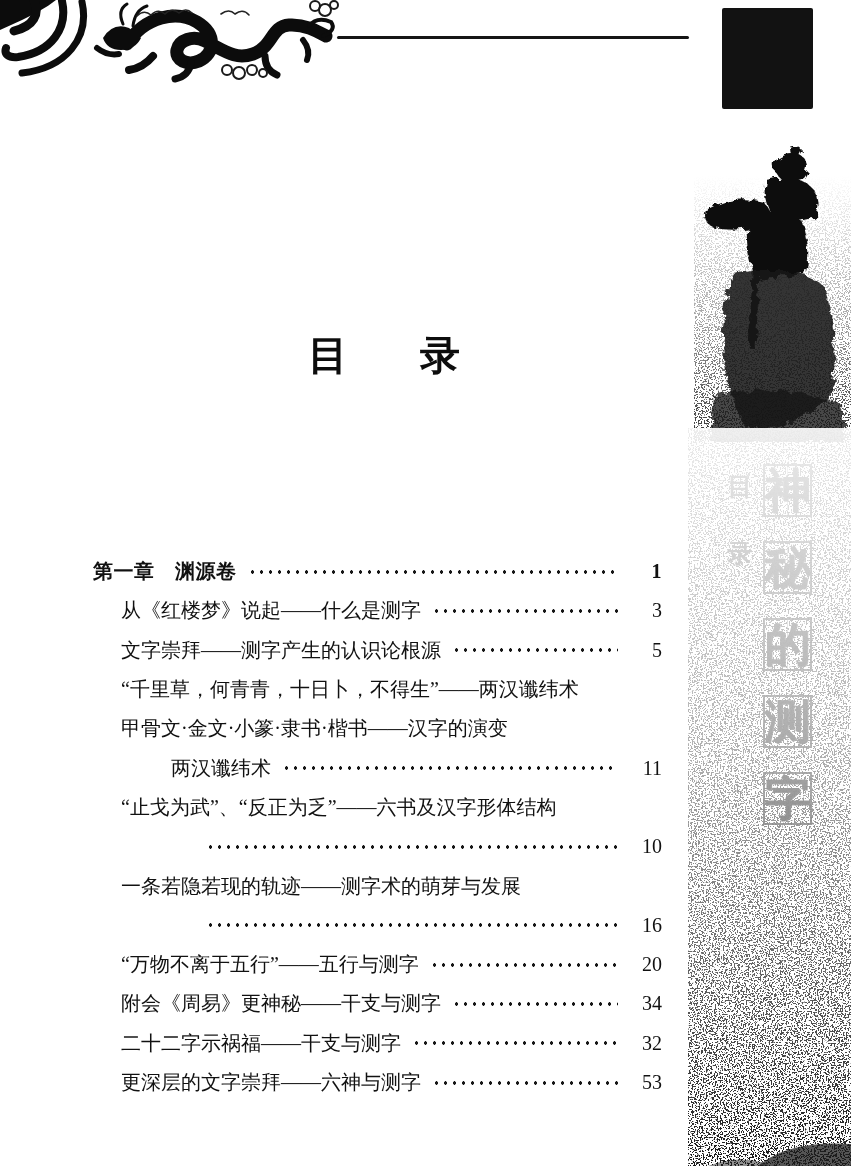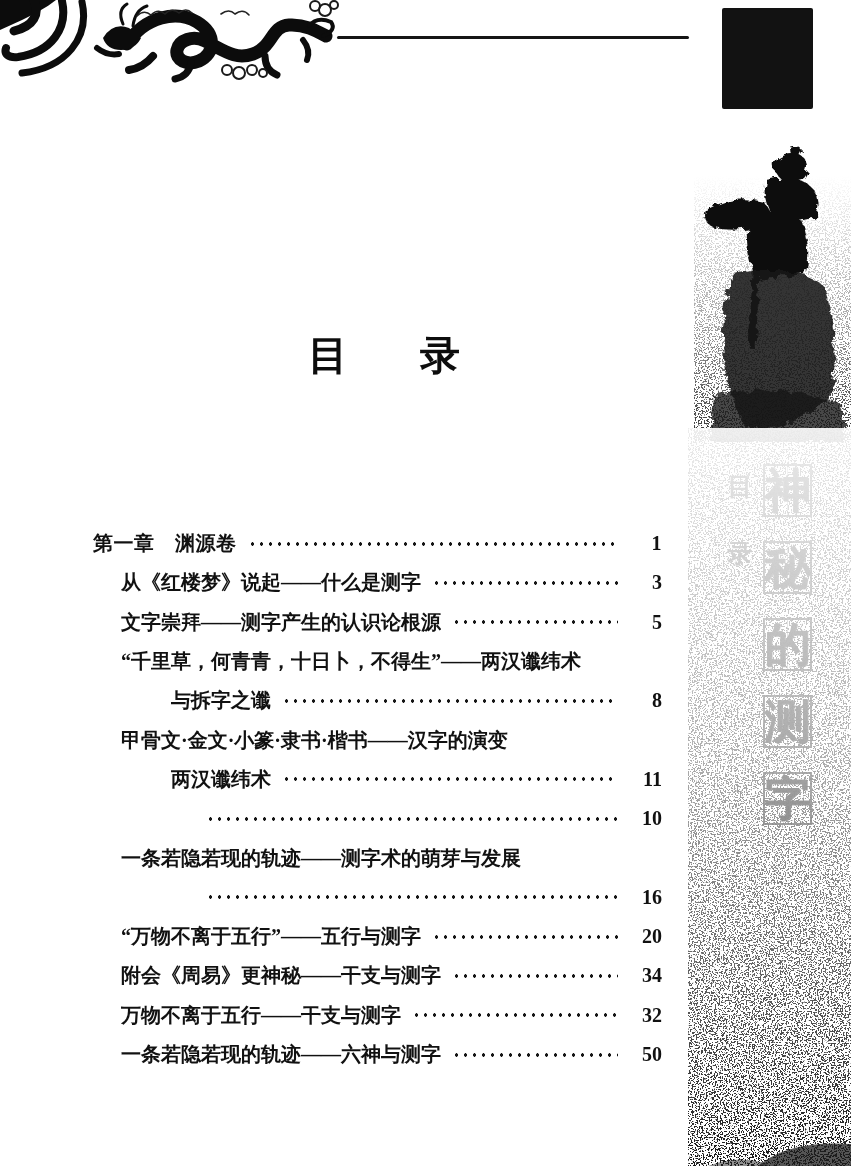--- a/index.html
+++ b/index.html
@@ -24,26 +24,26 @@
   .noise-overlay { position:absolute; left:688px; top:428px; pointer-events:none; }
   
   .page-title {
     position:absolute; left:308px; top:328px; width:152px;
     display:flex; justify-content:space-between;
     font-size:40px; font-weight:bold; color:#0d0d0d;
     font-family:"Liberation Serif", serif;
   }
   
   .toc {
-    position:absolute; left:93px; top:524px; width:569px;
+    position:absolute; left:93px; top:552px; width:569px;
     display:flex; flex-direction:column;
   }
   .toc-row {
     height:39.3px; display:flex; align-items:center;
-    font-size:20px; white-space:nowrap;font-weight:bold;
+    font-size:20px; white-space:nowrap;
   }
   .toc-row.chapter {
     font-family:"DejaVu Sans", sans-serif; font-weight:bold;
     font-size:20px; letter-spacing:0.5px;
   }
   .toc-row.indent-1 { padding-left:28px; }
   .toc-row.indent-2 { padding-left:78px; }
   .toc-row.indent-3 { padding-left:102px; }
   .toc-text { flex:0 0 auto; overflow:hidden; }
   .leader {
@@ -166,34 +166,33 @@
     </div>
       <div class="toc-row item indent-1">
       <span class="toc-text">文字崇拜——测字产生的认识论根源</span>
       <span class="leader"></span>
       <span class="toc-page">5</span>
     </div>
       <div class="toc-row item indent-1">
       <span class="toc-text">“千里草，何青青，十日卜，不得生”——两汉谶纬术</span>
 
     </div>
-      <div class="toc-row item indent-2">
-      <span class="toc-text">与拆字之谶</span>
-      <span class="leader"></span>
-      <span class="toc-page">8</span>
-    </div>
       <div class="toc-row item indent-1">
       <span class="toc-text">甲骨文·金文·小篆·隶书·楷书——汉字的演变</span>
 
     </div>
       <div class="toc-row item indent-2">
       <span class="toc-text">两汉谶纬术</span>
       <span class="leader"></span>
       <span class="toc-page">11</span>
     </div>
+      <div class="toc-row item indent-1">
+      <span class="toc-text">“止戈为武”、“反正为乏”——六书及汉字形体结构</span>
+
+    </div>
       <div class="toc-row item indent-3">
       <span class="toc-text"></span>
       <span class="leader"></span>
       <span class="toc-page">10</span>
     </div>
       <div class="toc-row item indent-1">
       <span class="toc-text">一条若隐若现的轨迹——测字术的萌芽与发展</span>
 
     </div>
       <div class="toc-row item indent-3">
@@ -205,28 +204,28 @@
       <span class="toc-text">“万物不离于五行”——五行与测字</span>
       <span class="leader"></span>
       <span class="toc-page">20</span>
     </div>
       <div class="toc-row item indent-1">
       <span class="toc-text">附会《周易》更神秘——干支与测字</span>
       <span class="leader"></span>
       <span class="toc-page">34</span>
     </div>
       <div class="toc-row item indent-1">
-      <span class="toc-text">万物不离于五行——干支与测字</span>
+      <span class="toc-text">二十二字示祸福——干支与测字</span>
       <span class="leader"></span>
       <span class="toc-page">32</span>
     </div>
       <div class="toc-row item indent-1">
-      <span class="toc-text">一条若隐若现的轨迹——六神与测字</span>
-      <span class="leader"></span>
-      <span class="toc-page">50</span>
+      <span class="toc-text">更深层的文字崇拜——六神与测字</span>
+      <span class="leader"></span>
+      <span class="toc-page">53</span>
     </div>
     </div>
 
   <div class="side-index">
     <span>目</span>
     <span>录</span>
   </div>
 
   <div class="calligraphy-col">
       <div class="calli-box">

